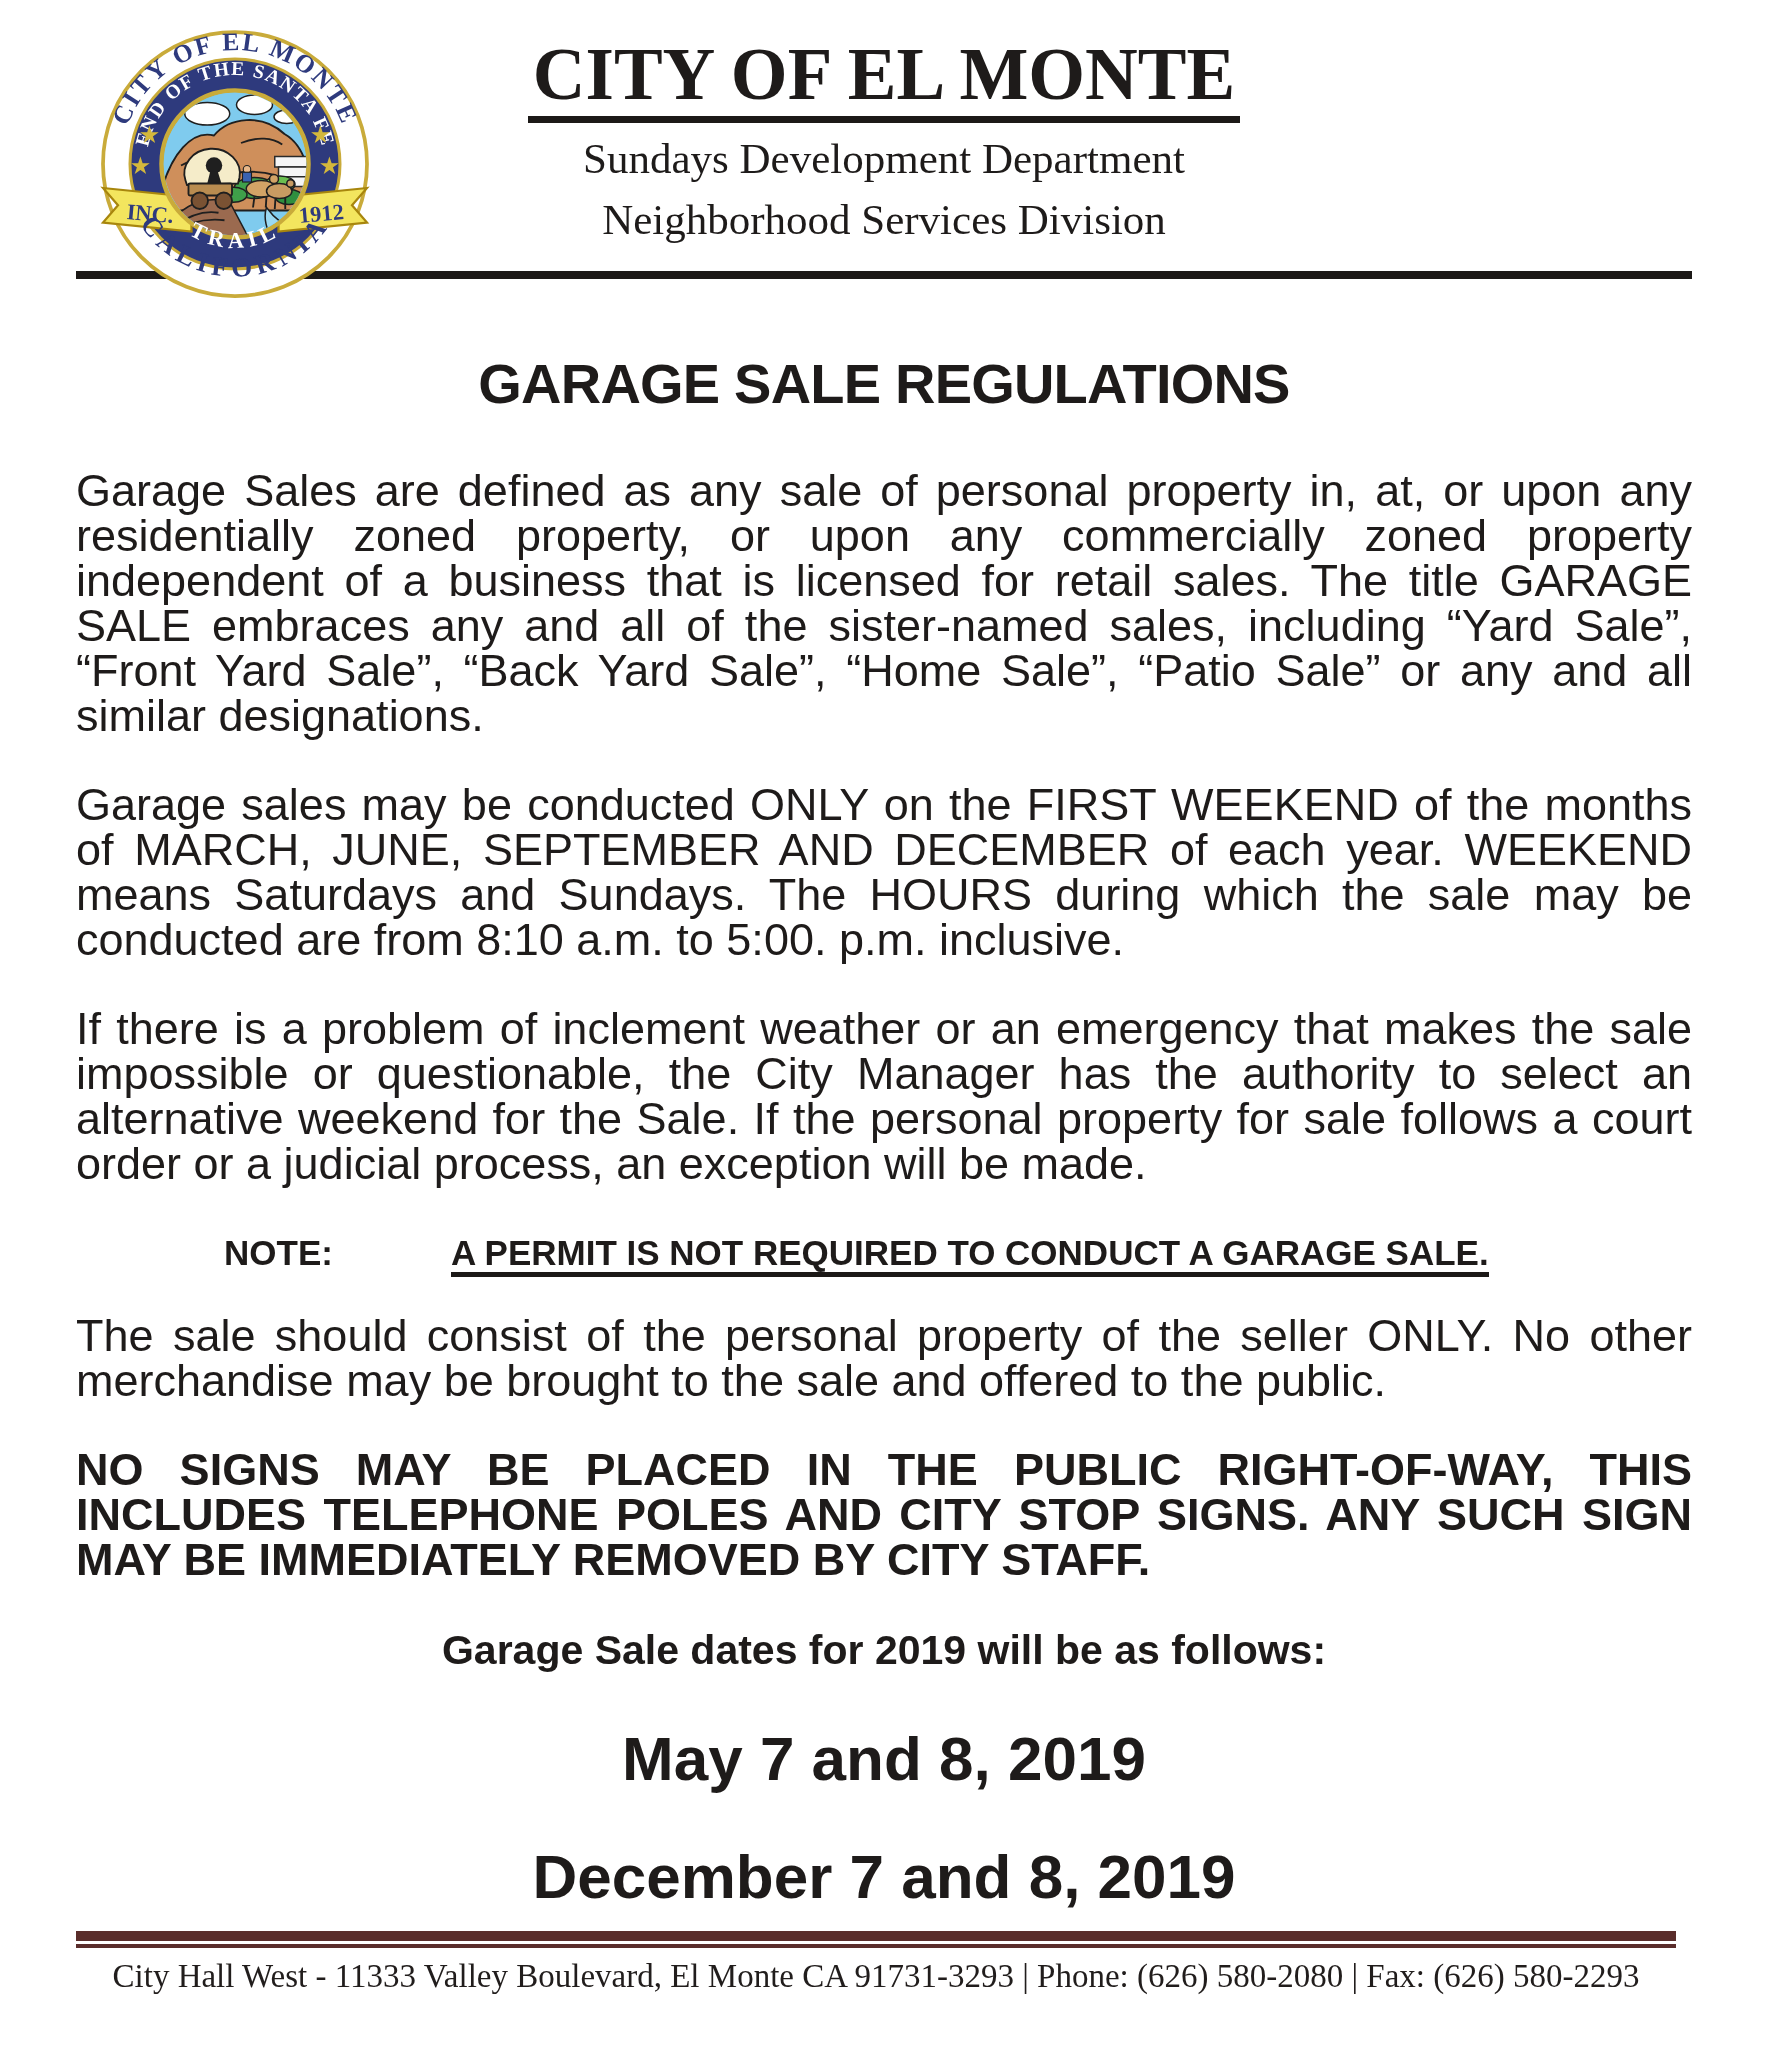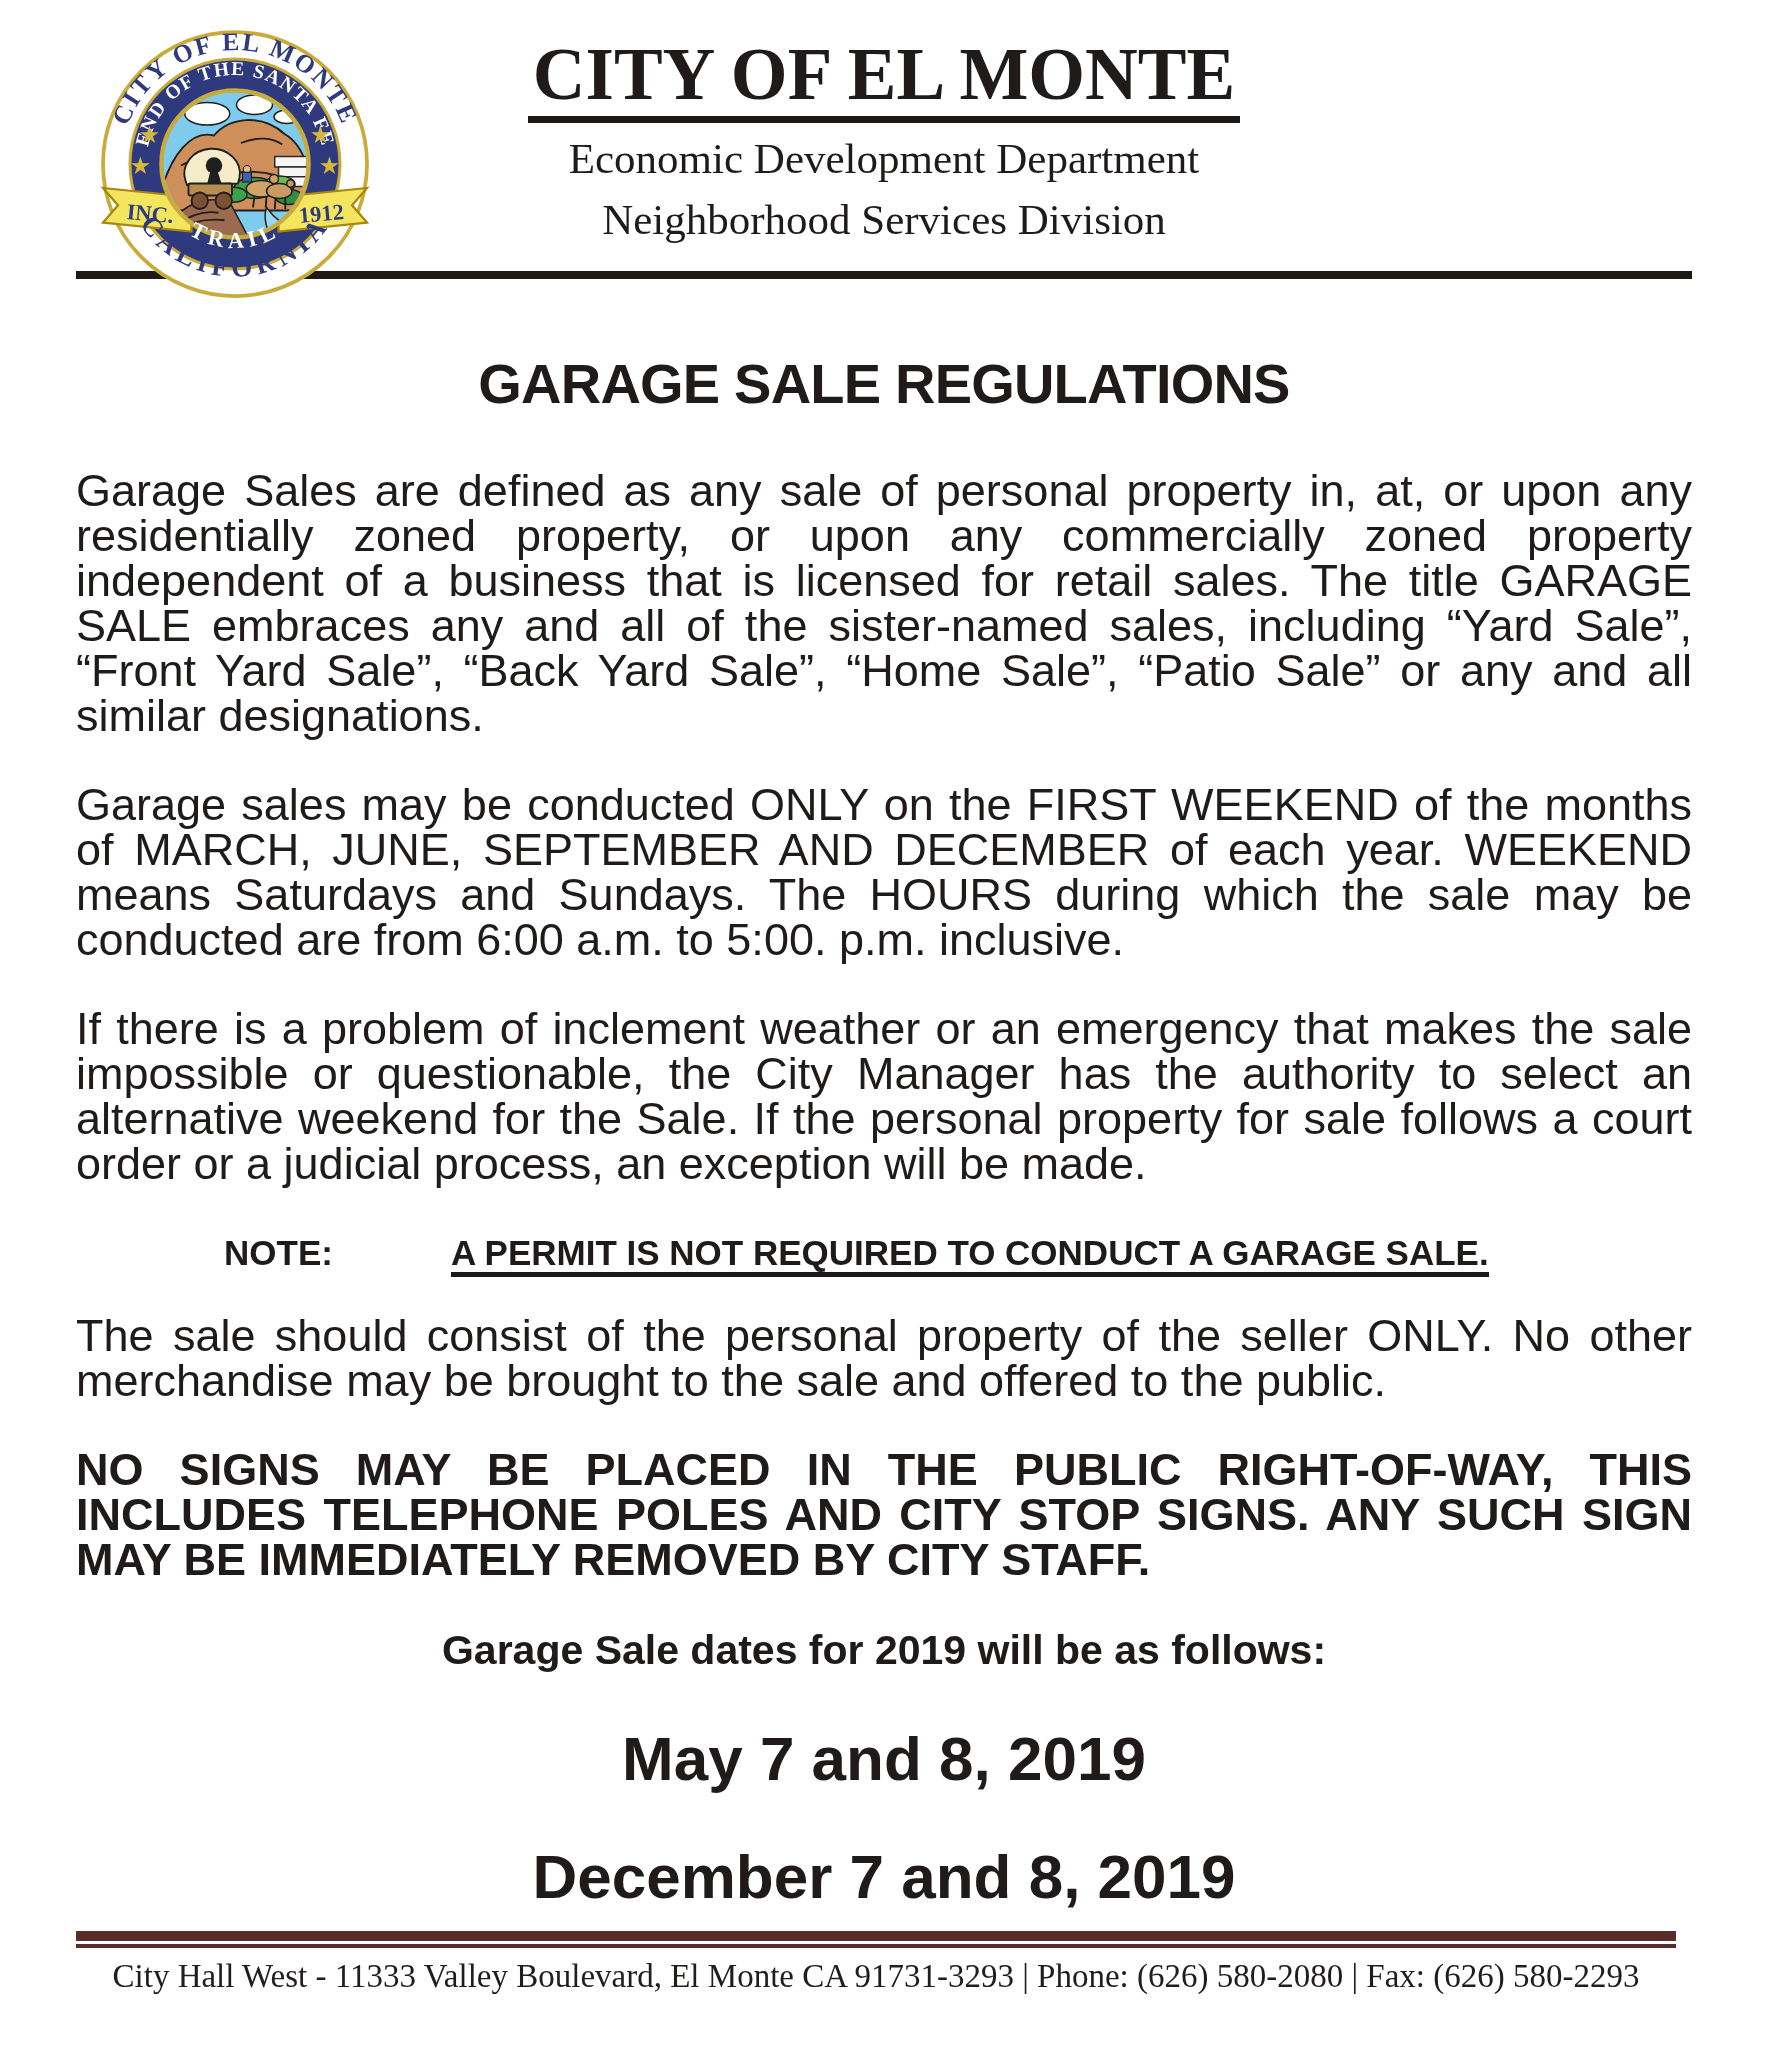--- a/index.html
+++ b/index.html
@@ -153,32 +153,32 @@
       <g fill="#d4b83c" font-size="28" text-anchor="middle">
         <text x="66" y="150">★</text>
         <text x="54" y="192">★</text>
         <text x="294" y="150">★</text>
         <text x="306" y="192">★</text>
       </g>
     </svg>
 
     <div class="header-text">
       <h1 class="org-name"><span class="u">CITY OF EL MONTE</span></h1>
-      <div class="org-sub">Economic Development Department</div>
+      <div class="org-sub">Sundays Development Department</div>
       <div class="org-sub">Neighborhood Services Division</div>
     </div>
 
     <div class="rule-black"></div>
   </div>
 
   <h2 class="doc-title">GARAGE SALE REGULATIONS</h2>
 
   <div class="content">
     <p>Garage Sales are defined as any sale of personal property in, at, or upon any residentially zoned property, or upon any commercially zoned property independent of a business that is licensed for retail sales.  The title GARAGE SALE embraces any and all of the sister-named sales, including “Yard Sale”, “Front Yard Sale”, “Back Yard Sale”, “Home Sale”, “Patio Sale” or any and all similar designations.</p>
-    <p>Garage sales may be conducted ONLY on the FIRST WEEKEND of the months of MARCH, JUNE, SEPTEMBER AND DECEMBER of each year.  WEEKEND means Saturdays and Sundays.  The HOURS during which the sale may be conducted are from 6:00 a.m. to 5:00. p.m. inclusive.</p>
+    <p>Garage sales may be conducted ONLY on the FIRST WEEKEND of the months of MARCH, JUNE, SEPTEMBER AND DECEMBER of each year.  WEEKEND means Saturdays and Sundays.  The HOURS during which the sale may be conducted are from 8:10 a.m. to 5:00. p.m. inclusive.</p>
     <p>If there is a problem of inclement weather or an emergency that makes the sale impossible or questionable, the City Manager has the authority to select an alternative weekend for the Sale.  If the personal property for sale follows a court order or a judicial process, an exception will be made.</p>
 
     <div class="note-line">
       <span class="note-label">NOTE:</span><span class="note-underline">A PERMIT IS NOT REQUIRED TO CONDUCT A GARAGE SALE.</span>
     </div>
 
     <p>The sale should consist of the personal property of the seller ONLY.  No other merchandise may be brought to the sale and offered to the public.</p>
     <p class="bold">NO SIGNS MAY BE PLACED IN THE PUBLIC RIGHT-OF-WAY, THIS INCLUDES TELEPHONE POLES AND CITY STOP SIGNS.  ANY SUCH SIGN MAY BE IMMEDIATELY REMOVED BY CITY STAFF.</p>
 
     <div class="dates-heading">Garage Sale dates for 2019 will be as follows:</div>

